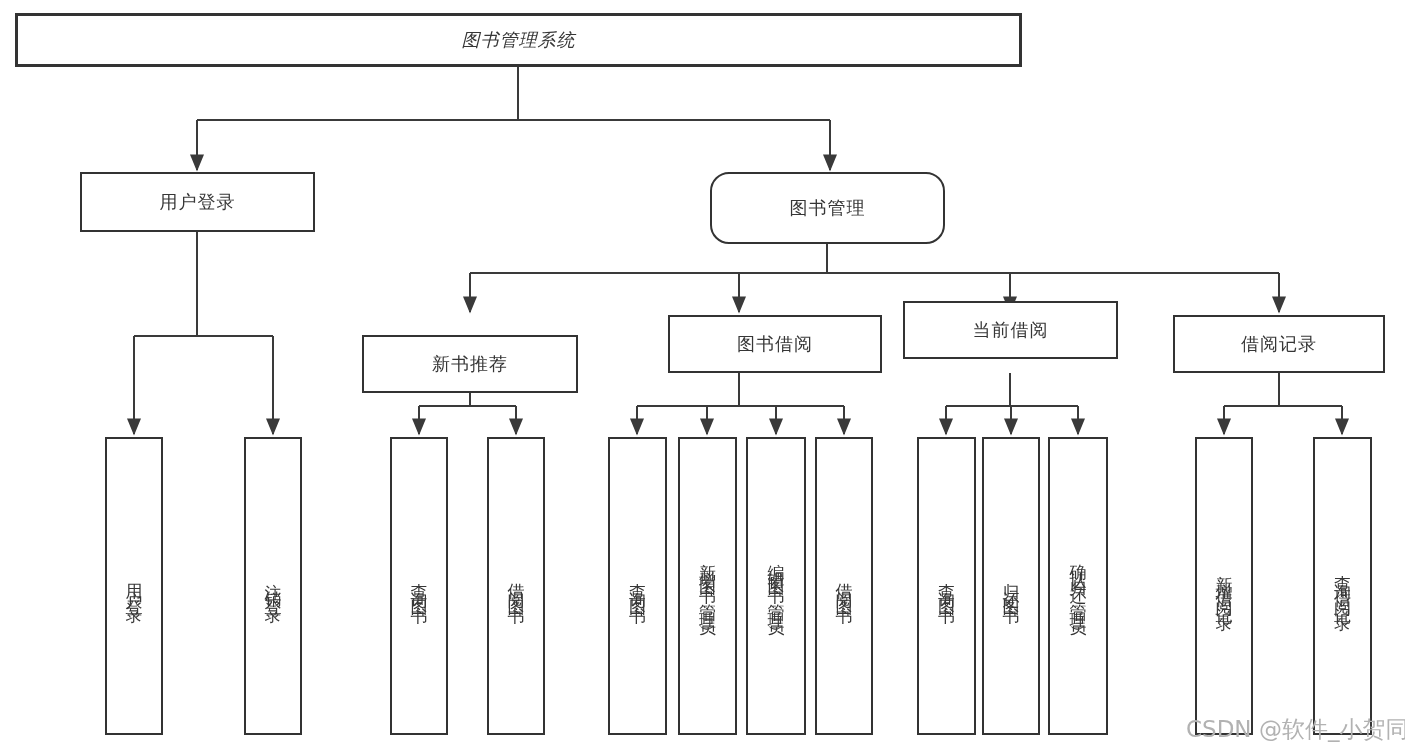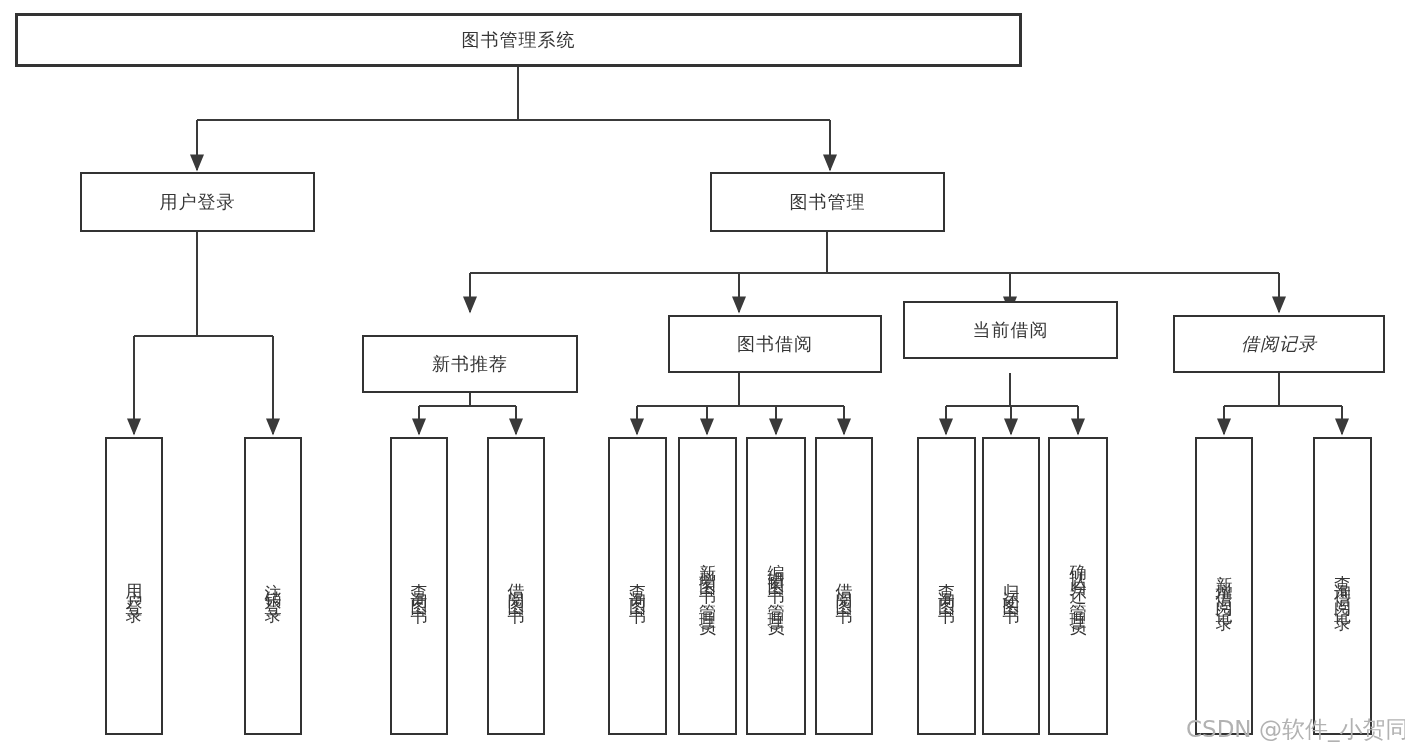--- a/index.html
+++ b/index.html
@@ -15,37 +15,37 @@
     position:absolute;
     box-sizing:border-box;
     border:2px solid #333333;
     background:#ffffff;
     color:#363636;
     display:flex;align-items:center;justify-content:center;
     z-index:2;
     font-size:18px;
     letter-spacing:1px;
   }
-  .node.toprow{border-width:3px;}
+  .node.toprow{border-width:3px;font-style:italic;}
   .node.leaf{
     top:437px;height:298px;
     writing-mode:vertical-rl;
     text-orientation:mixed;
     font-size:17px;
     letter-spacing:8px;
     line-height:1;
   }
   
   #n-root    {left:15px;  top:13px;  width:1007px; height:54px;}
   #n-login   {left:80px;  top:172px; width:235px;  height:60px;}
-  #n-mgmt    {left:710px; top:172px; width:235px;  height:60px;}
+  #n-mgmt    {left:710px; top:172px; width:235px;  height:72px;border-radius:19px;}
   #n-rec     {left:362px; top:315px; width:216px;  height:58px;margin-top:20px;}
   #n-borrow  {left:632px; top:315px; width:214px;  height:58px;margin-left:36px;}
   #n-current {left:903px; top:301px; width:215px;  height:58px;}
-  #n-records {left:1173px;top:315px; width:212px;  height:58px;font-style:italic;}
+  #n-records {left:1173px;top:315px; width:212px;  height:58px;}
   #n-login-1   {left:105px;  width:58px;}
   #n-login-2   {left:244px;  width:58px;}
   #n-rec-1     {left:390px;  width:58px;}
   #n-rec-2     {left:487px;  width:58px;}
   #n-borrow-1  {left:608px;  width:59px;}
   #n-borrow-2  {left:678px;  width:59px;}
   #n-borrow-3  {left:746px;  width:60px;}
   #n-borrow-4  {left:815px;  width:58px;}
   #n-current-1 {left:917px;  width:59px;}
   #n-current-2 {left:982px;  width:58px;}

